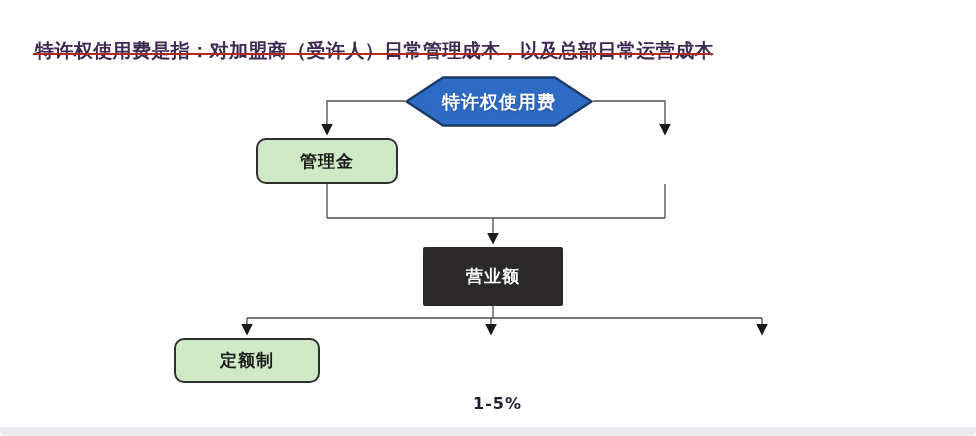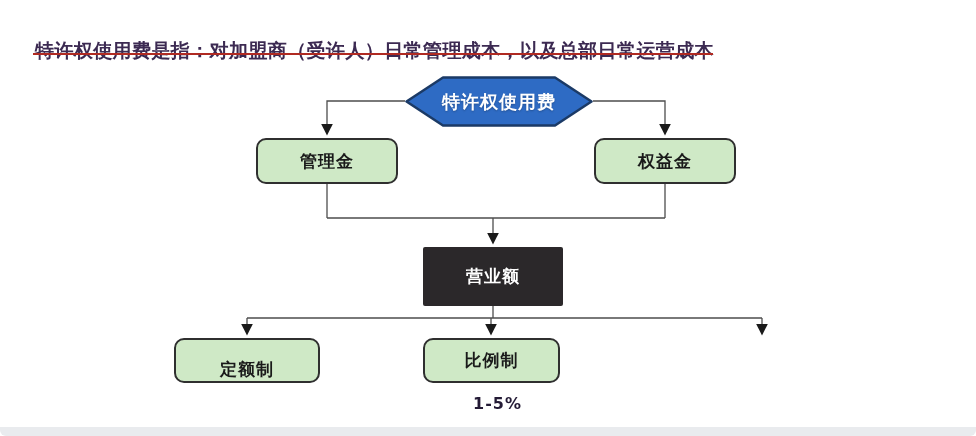--- a/index.html
+++ b/index.html
@@ -63,21 +63,21 @@
     color:var(--node-text);
   }
   .dark{
     background:var(--dark-fill);
     color:var(--dark-text);
     border-radius:2px;
   }
   .n-mgmt{left:256px;top:138px;width:142px;height:46px;}
   .n-equity{left:594px;top:138px;width:142px;height:46px;}
   .n-revenue{left:423px;top:247px;width:140px;height:59px;}
-  .n-fixed{left:174px;top:338px;width:146px;height:45px;align-items:flex-end;}
+  .n-fixed{left:174px;top:338px;width:146px;height:45px;}
   .n-prop{left:423px;top:338px;width:137px;height:45px;}
   .n-mixed{left:672px;top:338px;width:180px;height:45px;}
   .note{
     position:absolute;left:430px;top:394px;width:135px;
     text-align:center;font-size:16px;font-weight:700;
     color:var(--note-text);letter-spacing:1px;
   }
   .footer-strip{
     position:absolute;left:0;bottom:0;width:976px;height:9px;
     background:var(--strip);
@@ -116,31 +116,25 @@
   <div class="hexwrap">
     <svg width="188" height="51" viewBox="0 0 188 51">
       <polygon points="38,1.5 150,1.5 186.5,25.5 150,49.5 38,49.5 1.5,25.5" fill="var(--hex-fill)" stroke="var(--hex-border)" stroke-width="2.5" stroke-linejoin="round"></polygon>
     </svg>
     <div class="hexlabel">特许权使用费</div>
   </div>
 
   <div class="node green n-mgmt">
     <span>管理金</span>
   </div>
-  <div class="node green n-equity">
-    <span>权益金</span>
-  </div>
 
   <div class="node dark n-revenue">
     <span>营业额</span>
   </div>
 
   <div class="node green n-fixed">
     <span>定额制</span>
   </div>
-  <div class="node green n-prop">
-    <span>比例制</span>
-  </div>
 
   <div class="note">1-5%</div>
 
   <div class="footer-strip"></div>
 </div>
 
 </body></html>

